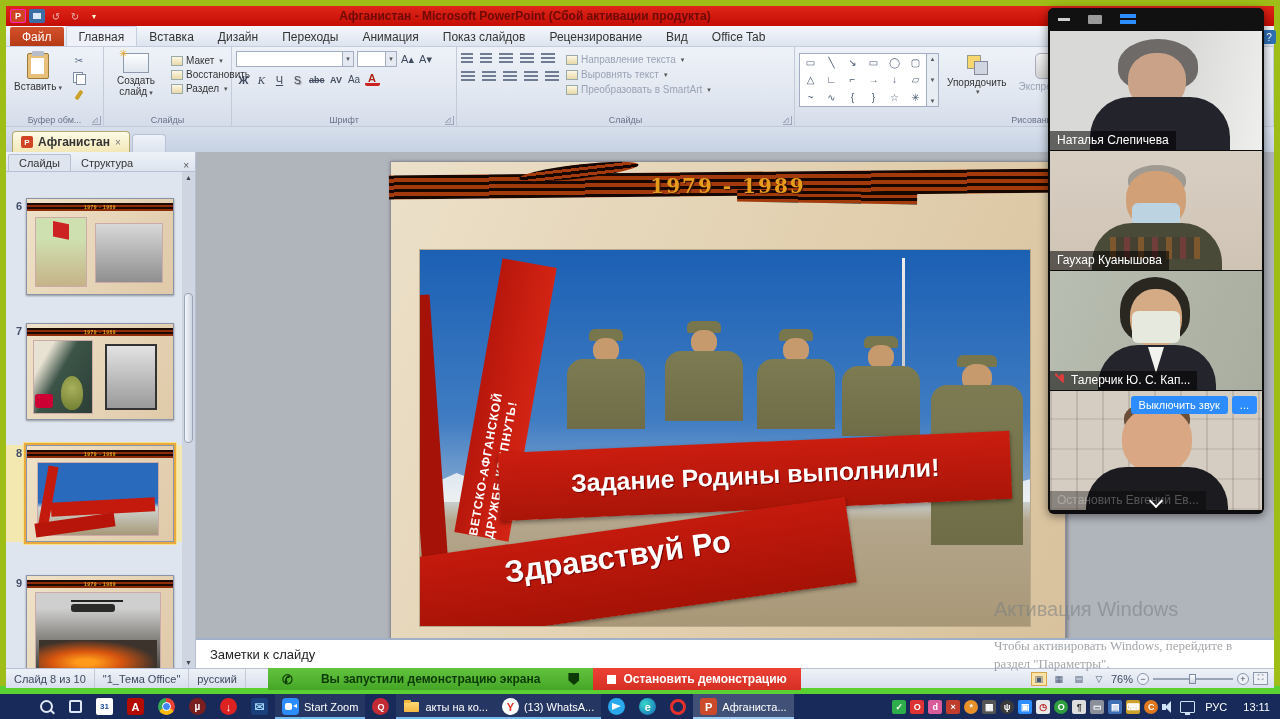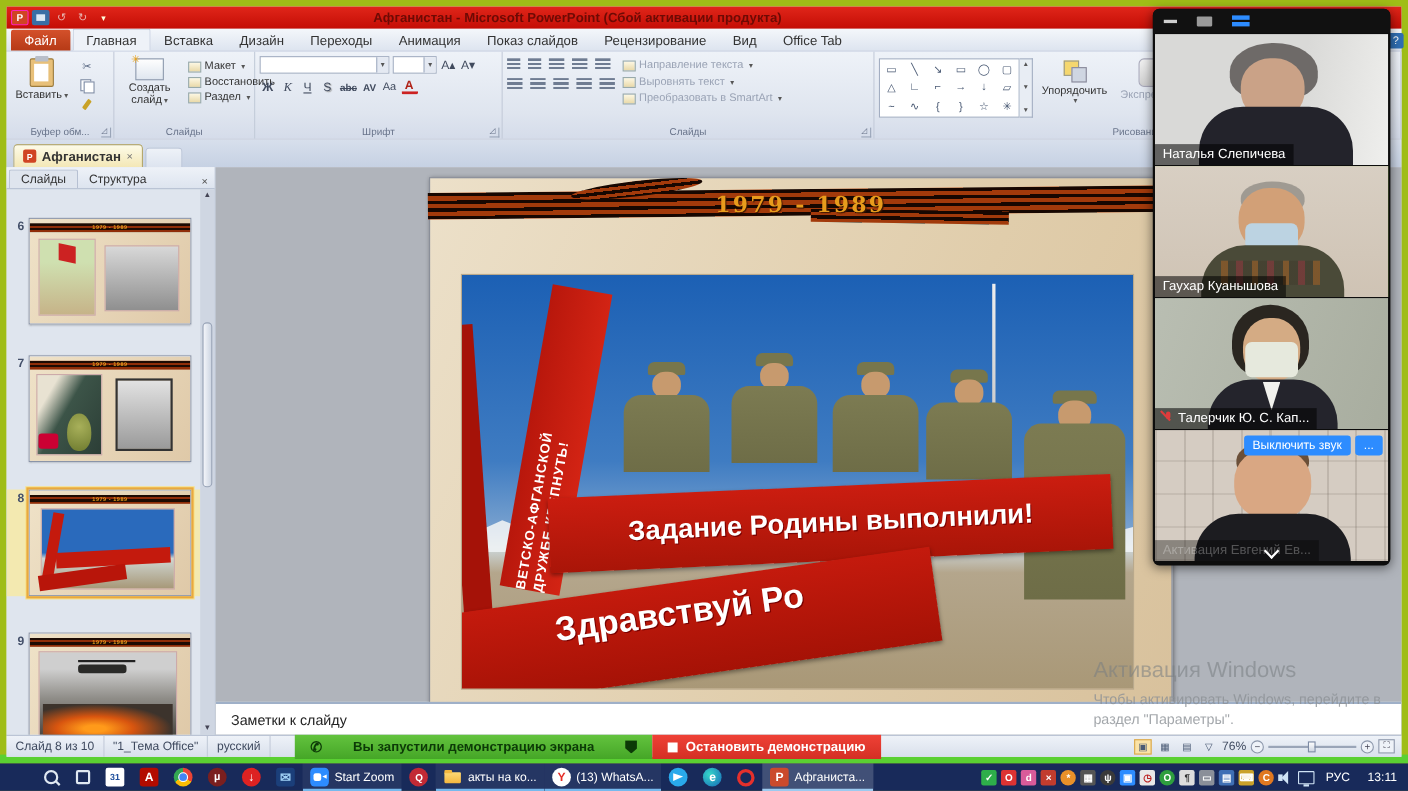--- a/index.html
+++ b/index.html
@@ -111,21 +111,21 @@
   .s-face { position:absolute; left:50%; transform:translateX(-50%); top:9px; width:26px; height:24px; background:#c79a6e; border-radius:45%; }
   .s-torso { position:absolute; left:50%; transform:translateX(-50%); top:30px; width:78px; height:70px; background:linear-gradient(#7c7b52,#6e6d47); border-radius:16px 16px 0 0; }
   .banner-top { position:absolute; left:13%; top:51%; width:84%; height:18%; background:linear-gradient(#cb1d10,#a91508); transform:rotate(-2.5deg); display:flex; align-items:center; justify-content:center; color:#fff; font-weight:bold; font-size:25px; white-space:nowrap; text-shadow:1px 1px 0 #700; z-index:4; box-shadow:0 2px 4px rgba(0,0,0,.4); }
   .banner-bottom { position:absolute; left:-3%; top:74%; width:74%; height:23%; background:linear-gradient(#c41a0d,#a51206); transform:rotate(-8deg); color:#fff; font-weight:bold; font-size:31px; white-space:nowrap; padding:10px 0 0 17%; text-shadow:1px 1px 0 #700; z-index:5; box-shadow:0 2px 4px rgba(0,0,0,.4); }
   .post { position:absolute; left:9.5%; top:3%; width:9%; height:74%; background:linear-gradient(90deg,#b8170c,#d32414); transform:rotate(10deg); z-index:3; display:flex; justify-content:center; gap:2px; padding-top:6px; }
   .post .vtext { writing-mode:vertical-rl; transform:rotate(180deg); color:#fff; font-weight:bold; font-size:12px; letter-spacing:1px; white-space:nowrap; overflow:hidden; }
   .post2 { position:absolute; left:-6px; top:12%; width:26px; height:80%; background:#a51208; transform:rotate(-4deg); z-index:2; }
 
   .watermark { position:absolute; left:994px; top:598px; z-index:20; pointer-events:none; }
   .wm1 { font-size:20px; color:rgba(120,125,130,.55); }
-  .wm2 { font-size:13px; color:rgba(140,145,150,.8); margin-top:6px; line-height:1.35; }
+  .wm2 { font-size:13px; color:rgba(140,145,150,.8); margin-top:16px; line-height:1.35;font-family:Liberation Serif, serif; }
 
   .notes { height:30px; background:#fff; border-top:2px solid #9fb0c8; display:flex; align-items:center; padding-left:14px; font-size:13px; color:#222; }
 
   .statusbar { height:20px; background:linear-gradient(#eef2f8,#d9e0ec); border-top:1px solid #b6c0d2; display:flex; align-items:center; font-size:11px; color:#3f4a5f; position:relative; }
   .st-cell { padding:0 8px; border-right:1px solid #c3cbd9; height:100%; display:flex; align-items:center; white-space:nowrap; }
   .share-bar { position:absolute; left:262px; top:-1px; height:22px; display:flex; z-index:6; font-size:12px; }
   .share-green { background:linear-gradient(#63c33e,#45a627); display:flex; align-items:center; gap:28px; padding:0 14px; color:#0c3a07; font-weight:bold; }
   .share-green .phone-ic::before { content:"✆"; color:#0c3a07; font-size:13px; }
   .share-green .shield-ic { width:11px; height:12px; background:#0c3a07; clip-path:polygon(0 0,100% 0,100% 60%,50% 100%,0 60%); }
   .share-stop { background:linear-gradient(#ef4136,#d42f24); color:#fff; display:flex; align-items:center; gap:7px; padding:0 14px; font-weight:bold; }
@@ -642,21 +642,21 @@
       <div class="portrait pt4">
         <span class="p-hair"></span>
           <span class="p-head"></span>
           <span class="p-body"></span>
       </div>
       <div class="zbtns">
         <span class="zbtn">Выключить звук</span>
         <span class="zbtn">...</span>
       </div>
       <div class="zname faint">
-          <span>Активация Евгений Ев...</span>
+          <span>Остановить Евгений Ев...</span>
         </div>
       <span class="zchev"></span>
     </div>
   </div>
 
   <div class="taskbar">
     <div class="tb-item">
         <span class="tbi win-ic">
           <i></i>
           <i></i>

